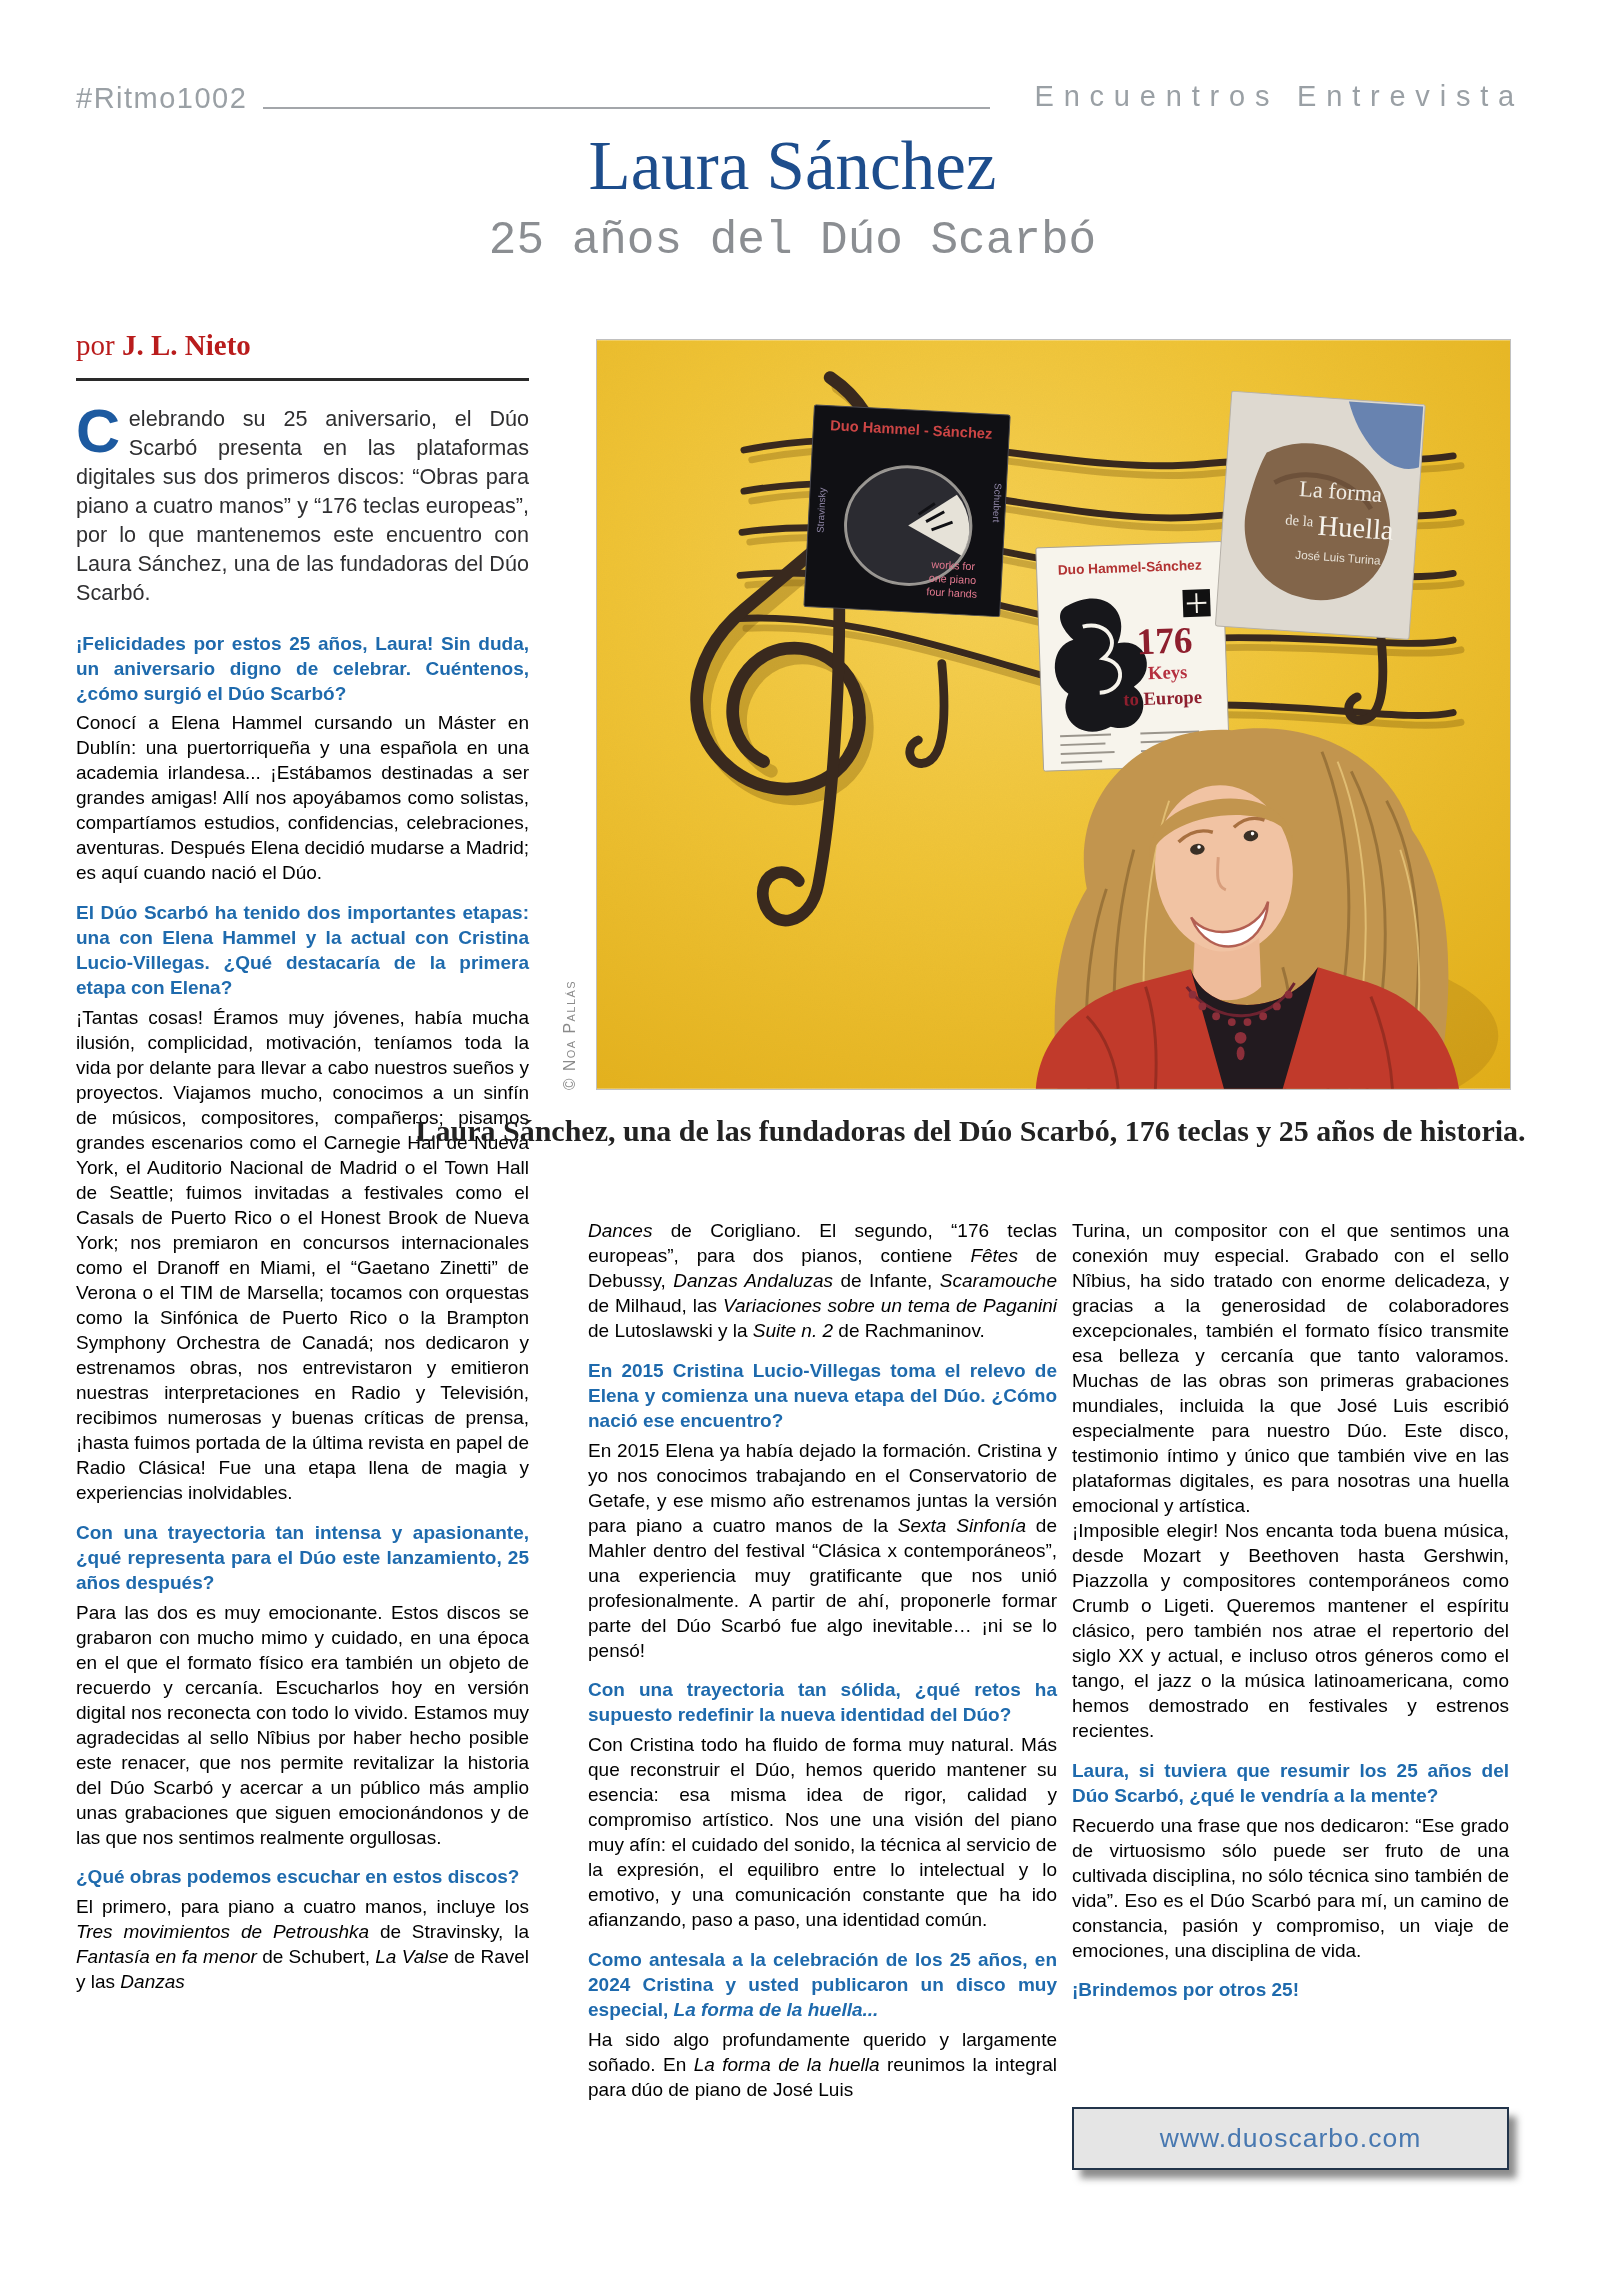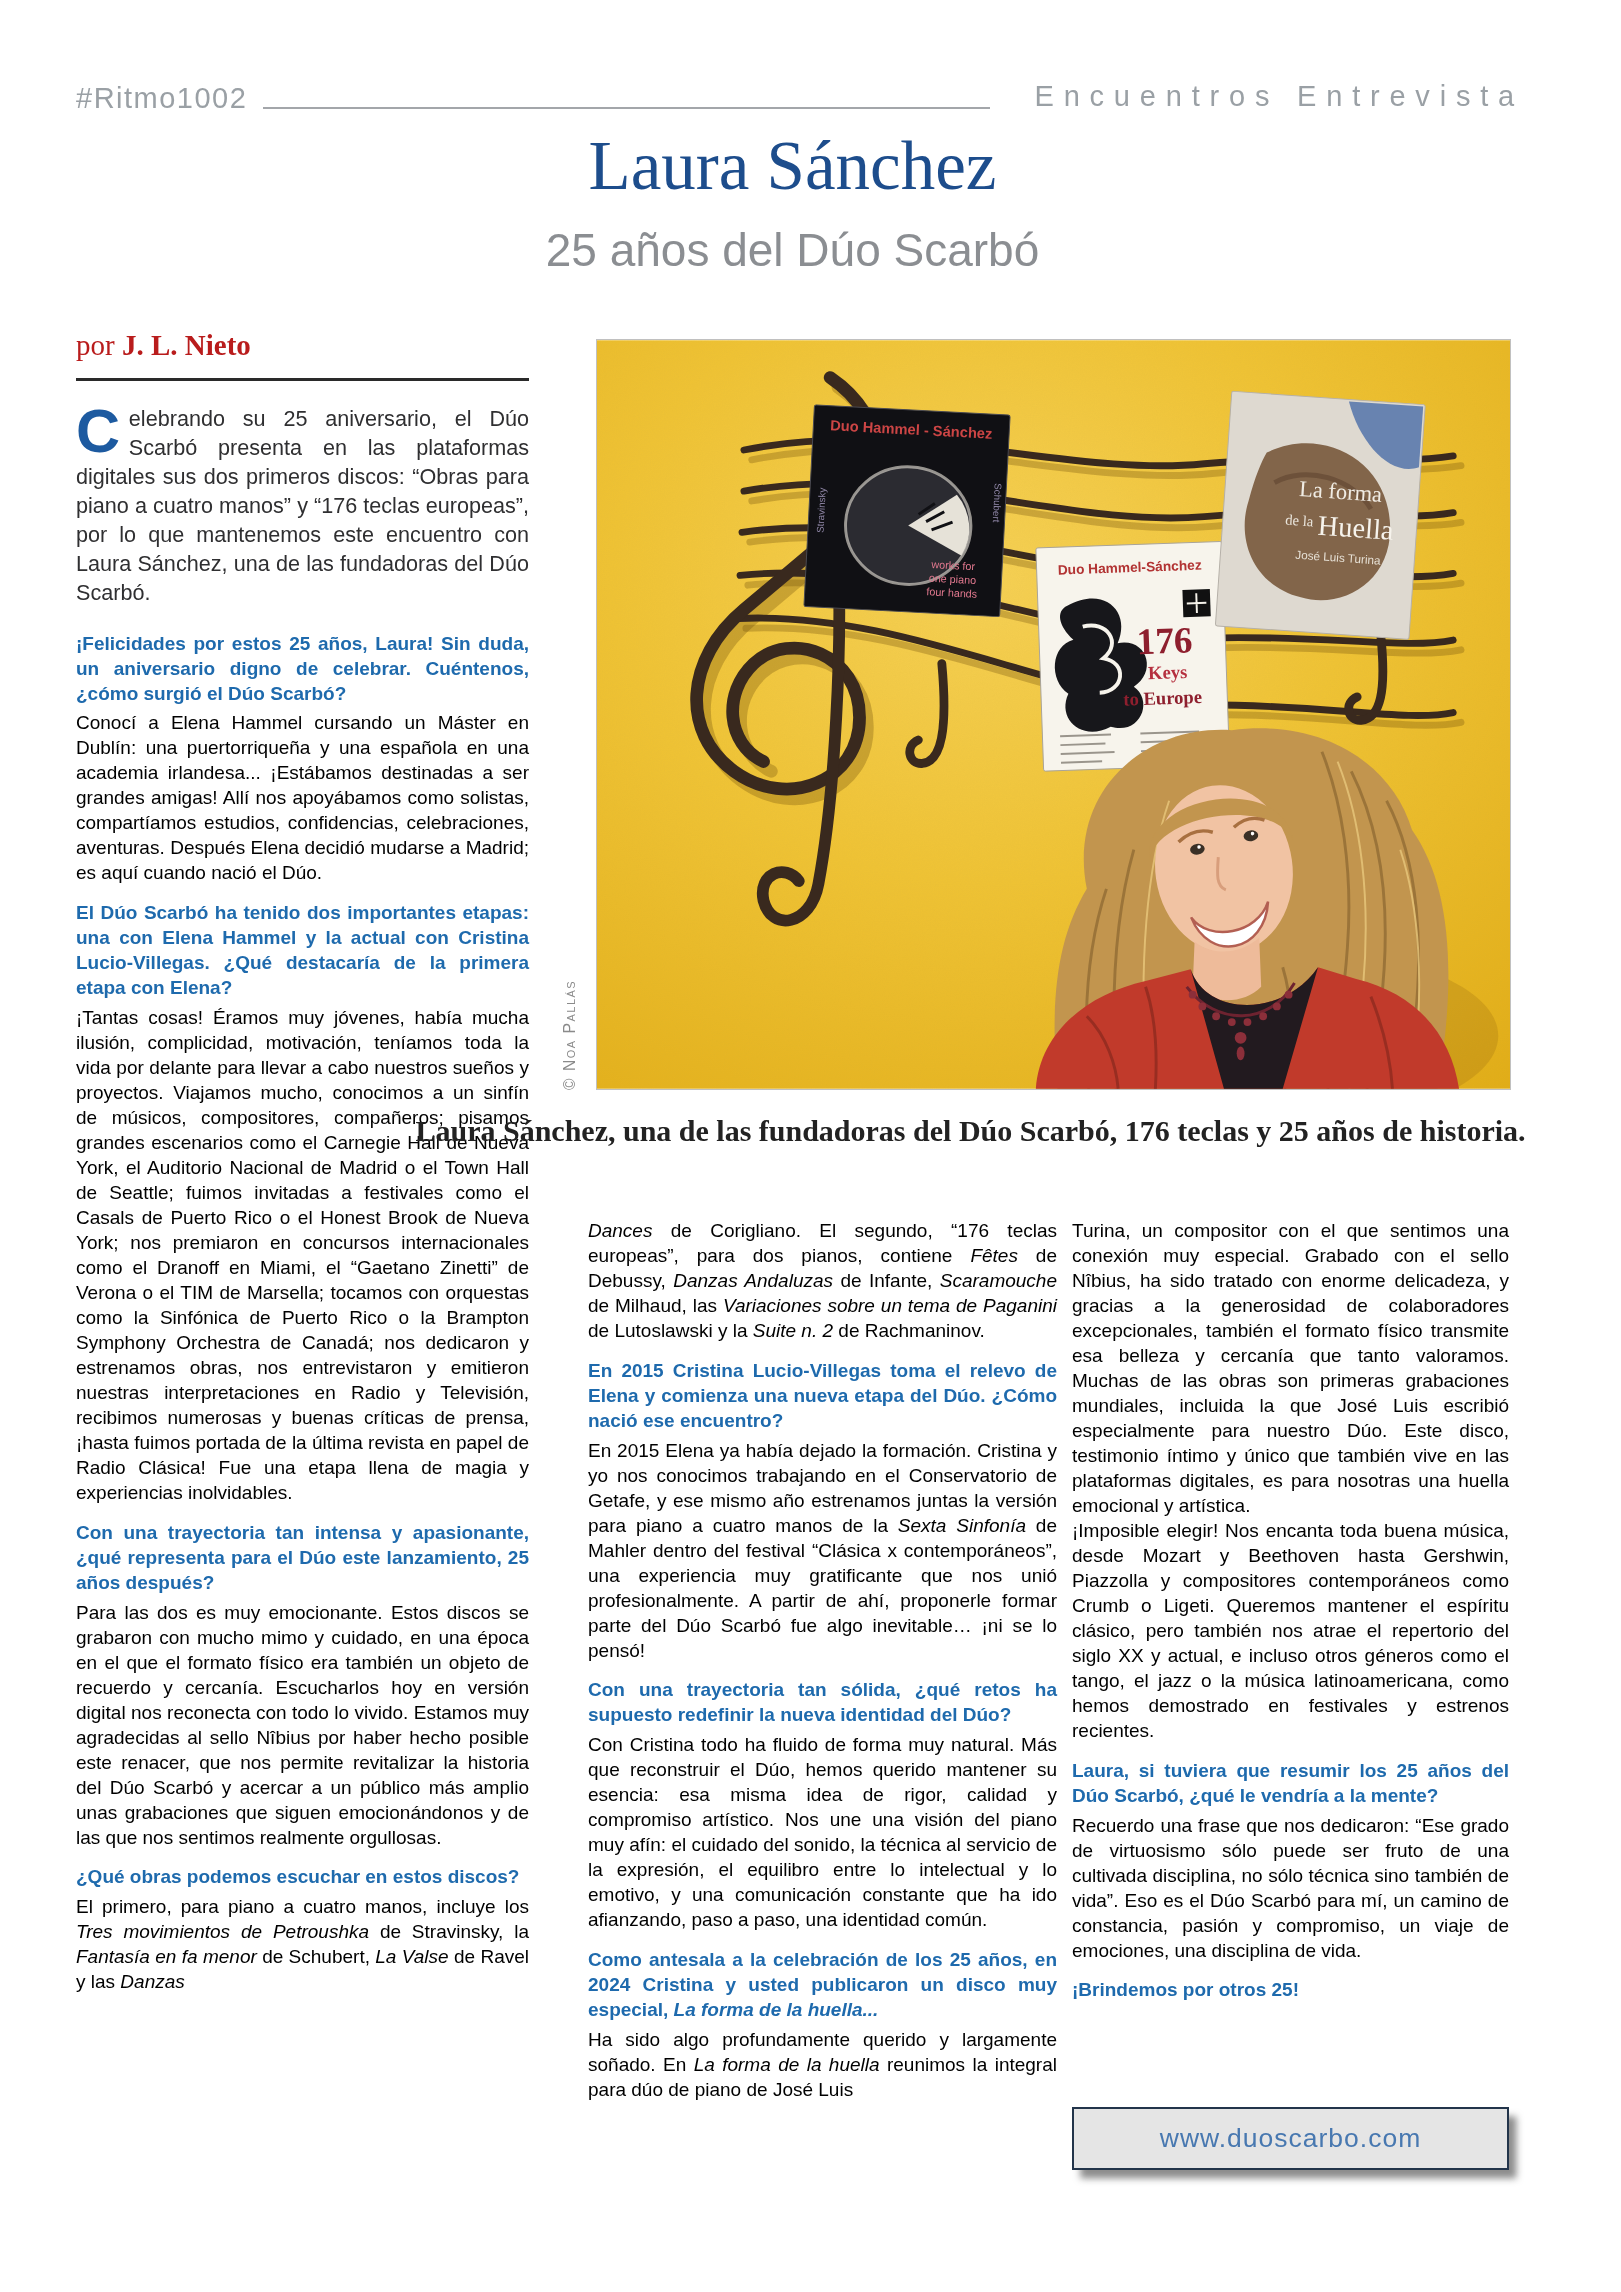--- a/index.html
+++ b/index.html
@@ -6,22 +6,22 @@
   .page{position:relative;width:1610px;height:2293px;background:#fff;overflow:hidden;
         font-family:"Liberation Sans",sans-serif;}
   .abs{position:absolute;}
   
   .issue{left:76px;top:82px;font-size:29px;color:#9aa0a5;letter-spacing:1.5px;}
   .hline{left:263px;top:107px;width:727px;height:2px;background:#a3a6aa;}
   .section{top:80px;right:86px;font-size:29px;color:#9aa0a5;letter-spacing:9.8px;white-space:nowrap;}
   
   .title{left:76px;top:127px;width:1433px;text-align:center;
          font-family:"Liberation Serif",serif;font-size:69px;color:#1d4d8c;}
-  .subtitle{left:76px;top:223px;width:1433px;text-align:center;
-         font-family:Liberation Sans, sans-serif;font-size:46px;color:#8b8e92;}
+  .subtitle{left:76px;top:215px;width:1433px;text-align:center;
+         font-family:Liberation Mono, monospace;font-size:46px;color:#8b8e92;}
   
   .byline{left:76px;top:329px;font-family:"Liberation Serif",serif;font-size:29px;color:#b91c1c;}
   .byline b{font-weight:bold;}
   .byrule{left:76px;top:378px;width:453px;height:2.9px;background:#2a2a2a;}
   
   .col{position:absolute;top:404px;}
   .col1{left:76px;width:453px;}
   .col2{left:588px;top:1218px;width:469px;}
   .col3{left:1072px;top:1218px;width:437px;}
   .intro{font-size:21.6px;line-height:29px;color:#2f2f31;text-align:justify;

